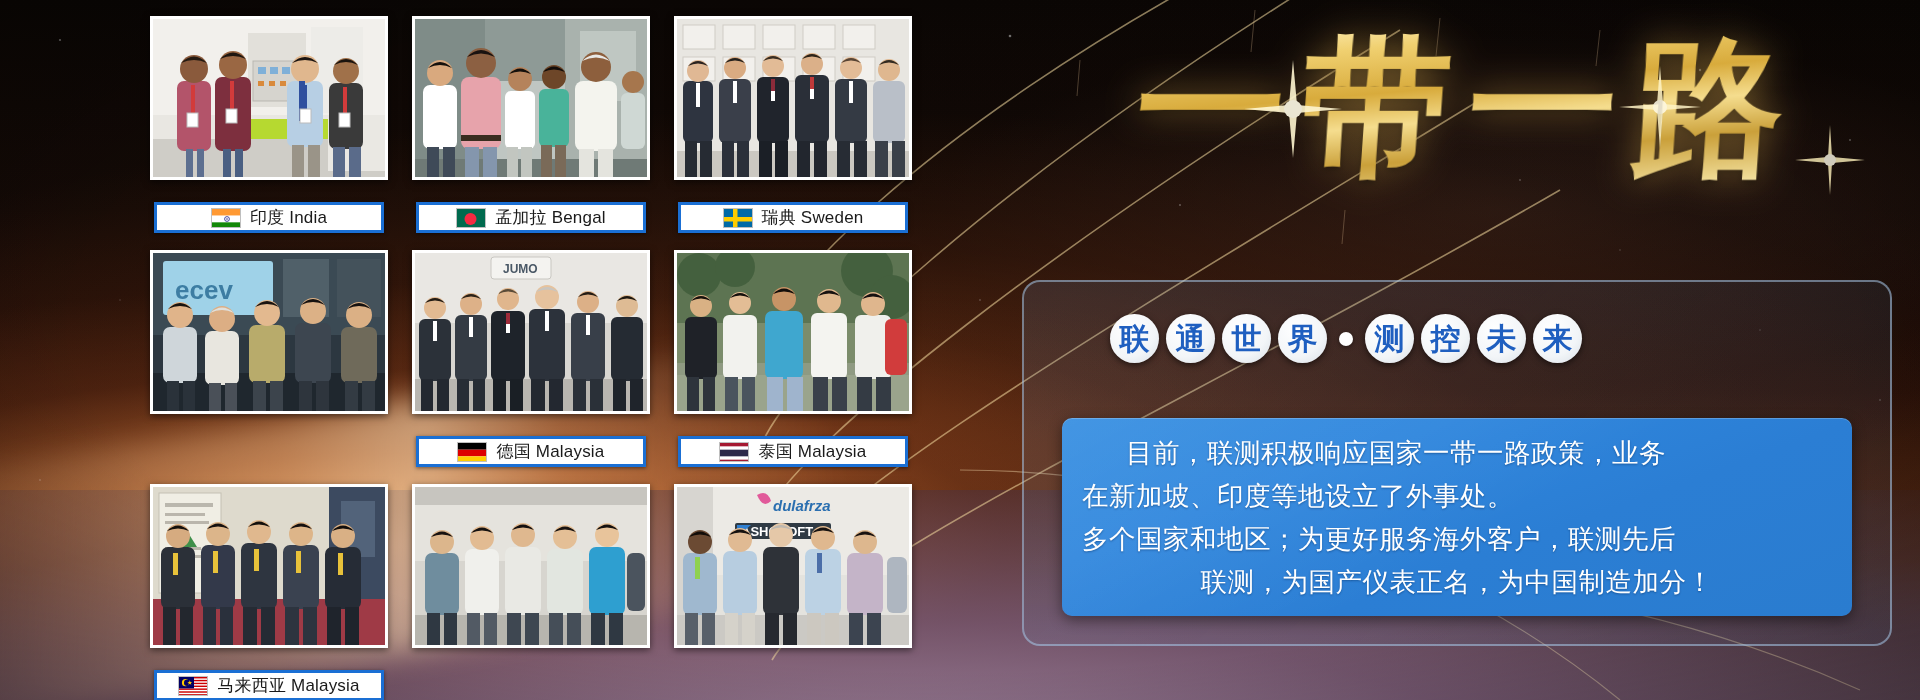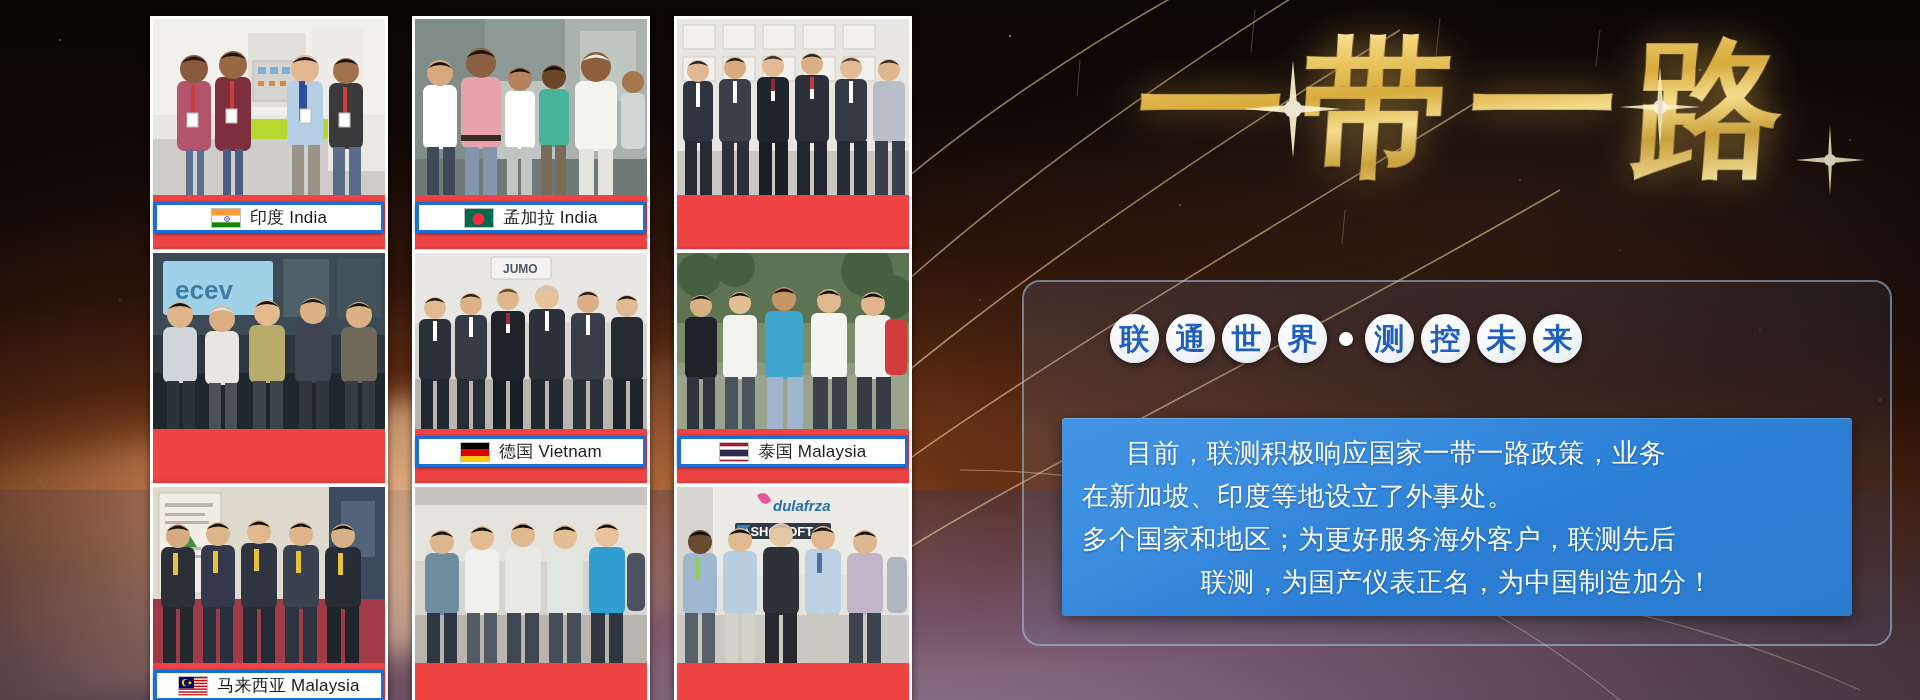--- a/index.html
+++ b/index.html
@@ -52,21 +52,21 @@
     position: absolute; left: 150px; top: 16px;
     display: grid;
     grid-template-columns: repeat(3, 238px);
     grid-template-rows: repeat(3, 222px);
     column-gap: 24px; row-gap: 12px;
     z-index: 6;
   }
   .photo-card { position: relative; width: 238px; height: 222px; }
   .photo-frame {
     position: relative;
-    width: 238px; height: 236px;
+    width: 238px; height: 164px;
     border: 3px solid #ffffff;
     background: #ef4444;
     overflow: hidden;
     box-shadow: 0 2px 7px rgba(0,0,0,.55);
   }
   .photo-img { position: absolute; inset: 0; }
   .photo-label {
     position: absolute; left: 4px; top: 186px;
     width: 230px; height: 31px;
     background: #ffffff;
@@ -125,21 +125,21 @@
   }
   .slogan-dot {
     width: 14px; height: 14px; border-radius: 50%;
     background: #ffffff; margin: 0 5px;
     box-shadow: 0 1px 4px rgba(0,0,0,.5);
   }
 
   #desc-box {
     position: absolute; left: 1062px; top: 418px;
     width: 790px; height: 198px;
-    border-radius: 3px;
+    border-radius: 10px;
     background:
       linear-gradient(150deg, rgba(255,255,255,0.10) 0%, rgba(255,255,255,0.0) 55%),
       linear-gradient(160deg, #2e8ae0 0%, #2f86dd 30%, #2b7ed4 60%, #2a7ccf 100%);
     box-shadow: 0 4px 14px rgba(0,0,0,.45), inset 0 1px 0 rgba(255,255,255,.22);
     padding: 14px 20px 12px 20px;
     z-index: 8;
     overflow: hidden;
   }
   #desc-box::after {
     content: ""; position: absolute; inset: 0; border-radius: 14px;
@@ -355,21 +355,21 @@
           </g>
         </svg>
       </div>
       <div class="photo-label">
         <span class="flag">
           <svg viewBox="0 0 30 20" width="30" height="20">
             <rect width="30" height="20" fill="#006a4e"></rect>
               <circle cx="13.5" cy="10" r="6" fill="#f42a41"></circle>
           </svg>
         </span>
-        <span class="label-text">孟加拉 India</span>
+        <span class="label-text">孟加拉 Bengal</span>
       </div>
     </div>
 
     <div class="photo-card">
       <div class="photo-frame">
         <svg class="photo-img" viewBox="0 0 232 176" preserveAspectRatio="none">
           <rect width="232" height="176" fill="#e8e6e1"></rect>
           <g stroke="#cfccc5" fill="#f2f0ec">
             <rect x="6" y="6" width="32" height="24"></rect>
               <rect x="46" y="6" width="32" height="24"></rect>
@@ -417,20 +417,30 @@
               <rect x="177" y="122" width="13" height="54" fill="#272c34"></rect>
               <rect x="172" y="62" width="4" height="22" fill="#ffffff"></rect>
             <rect x="196" y="62" width="32" height="62" rx="6" fill="#b9bfc8"></rect>
               <circle cx="212" cy="51" r="11" fill="#dfb78f"></circle>
               <path d="M202 46 q10 -10 20 0 q-10 -5 -20 0" fill="#322a20"></path>
               <rect x="198" y="122" width="13" height="54" fill="#3a4049"></rect>
               <rect x="215" y="122" width="13" height="54" fill="#3a4049"></rect>
           </g>
         </svg>
       </div>
+      <div class="photo-label">
+        <span class="flag">
+          <svg viewBox="0 0 30 20" width="30" height="20">
+            <rect width="30" height="20" fill="#006aa7"></rect>
+              <rect x="9" y="0" width="4.5" height="20" fill="#fecc00"></rect>
+              <rect x="0" y="8" width="30" height="4.5" fill="#fecc00"></rect>
+          </svg>
+        </span>
+        <span class="label-text">瑞典 Sweden</span>
+      </div>
     </div>
 
     <div class="photo-card">
       <div class="photo-frame">
         <svg class="photo-img" viewBox="0 0 232 176" preserveAspectRatio="none">
           <rect width="232" height="176" fill="#2c3740"></rect>
           <rect x="0" y="0" width="232" height="82" fill="#3b4a54"></rect>
           <rect x="10" y="8" width="110" height="54" rx="3" fill="#9fd2e8"></rect>
           <text x="22" y="46" font-family="Liberation Sans, sans-serif" font-size="26" font-weight="bold" fill="#2c6f97" opacity=".85">ecev</text>
           <rect x="130" y="6" width="46" height="58" fill="#506069"></rect>
@@ -516,21 +526,21 @@
         </svg>
       </div>
       <div class="photo-label">
         <span class="flag">
           <svg viewBox="0 0 30 20" width="30" height="20">
             <rect width="30" height="6.67" fill="#000"></rect>
               <rect y="6.67" width="30" height="6.66" fill="#dd0000"></rect>
               <rect y="13.33" width="30" height="6.67" fill="#ffce00"></rect>
           </svg>
         </span>
-        <span class="label-text">德国 Vietnam</span>
+        <span class="label-text">德国 Malaysia</span>
       </div>
     </div>
 
     <div class="photo-card">
       <div class="photo-frame">
         <svg class="photo-img" viewBox="0 0 232 176" preserveAspectRatio="none">
           <rect width="232" height="176" fill="#7b8c6b"></rect>
           <rect x="0" y="0" width="232" height="70" fill="#5d7452"></rect>
           <g fill="#3f5c3a" opacity=".8">
             <circle cx="22" cy="22" r="22"></circle>

